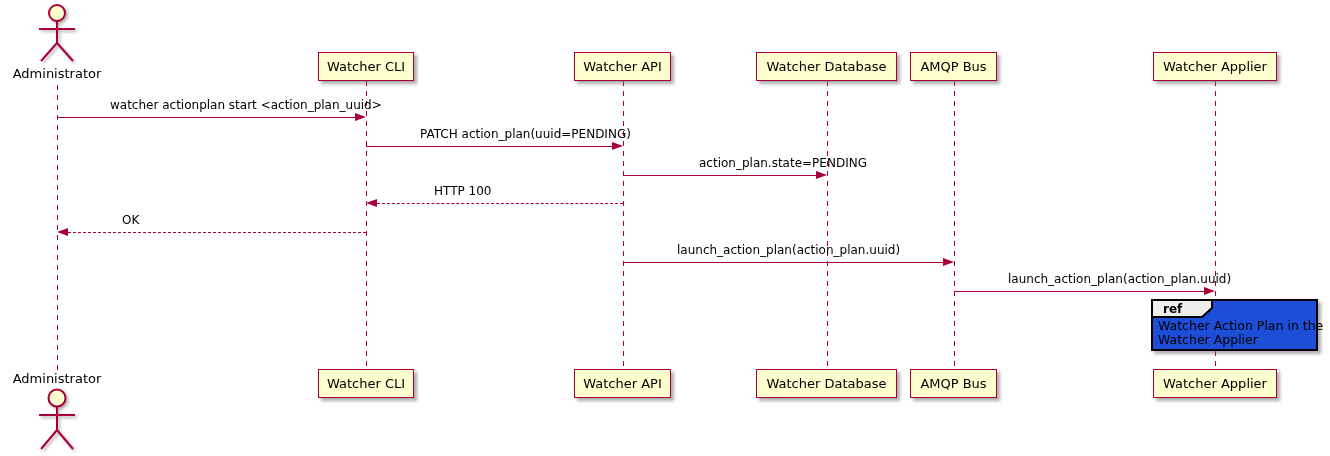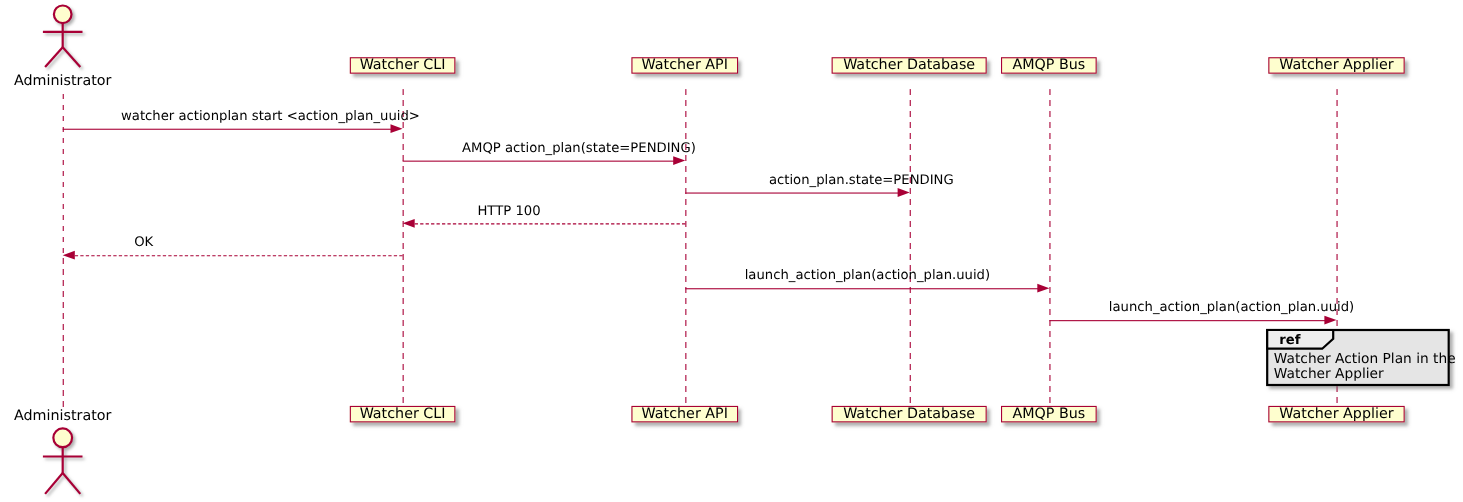--- a/index.html
+++ b/index.html
@@ -5,21 +5,21 @@
   html,body { margin:0; padding:0; background:#ffffff; }
   .diagram {
     position:relative; width:1330px; height:456px; background:#ffffff;
     font-family:"DejaVu Sans", sans-serif; color:#000; overflow:hidden;
   }
   .lifeline {
     position:absolute; width:1px;
     background:repeating-linear-gradient(to bottom,#A80036 0 5px,transparent 5px 10px);
   }
   .pbox {
-    position:absolute; height:15px; background:#FEFECE; border:1.5px solid #A80036;
+    position:absolute; height:29px; background:#FEFECE; border:1.5px solid #A80036;
     box-shadow:3px 3px 3px rgba(110,110,110,0.55);
     display:flex; align-items:center; justify-content:center;
     font-size:13px; box-sizing:border-box; white-space:nowrap;
   }
   .alabel {
     position:absolute; width:110px; text-align:center; font-size:13px; white-space:nowrap;
   }
   .actor-svg { position:absolute; filter:drop-shadow(2.5px 2.5px 1.5px rgba(110,110,110,0.55)); }
   .mline { position:absolute; height:0; border-top:1px solid #A80036; }
   .mline.dashed { border-top-style:dashed; }
@@ -29,21 +29,21 @@
     border-left:11px solid #A80036;
   }
   .ah-l {
     position:absolute; width:0; height:0;
     border-top:4px solid transparent; border-bottom:4px solid transparent;
     border-right:11px solid #A80036;
   }
   .mlabel { position:absolute; font-size:12px; white-space:nowrap; height:15px; line-height:15px;margin-left:47px; }
   .refbox {
     position:absolute; left:1151px; top:299px; width:167px; height:52px;
-    background:#e5e5e5; border:2px solid #000000; box-sizing:border-box;
+    background:#1d4ed8; border:2px solid #000000; box-sizing:border-box;
     box-shadow:3px 3px 3px rgba(110,110,110,0.55);
   }
   .ref-tab { position:absolute; left:-2px; top:-2px; }
   .ref-tab-text {
     position:absolute; left:10px; top:0px; font-weight:bold; font-size:12px; line-height:17px;
   }
   .ref-line { position:absolute; left:5px; font-size:12.5px; white-space:nowrap; }
 </style>
 </head>
 <body>
@@ -69,21 +69,21 @@
   <div class="pbox" style="left:318px; top:52px; width:96px;">Watcher CLI</div>
   <div class="pbox" style="left:574px; top:52px; width:97px;">Watcher API</div>
   <div class="pbox" style="left:756px; top:52px; width:141px;">Watcher Database</div>
   <div class="pbox" style="left:910px; top:52px; width:87px;">AMQP Bus</div>
   <div class="pbox" style="left:1153px;top:52px; width:124px;">Watcher Applier</div>
 
   <div class="mlabel" style="left:63px;top:98px;">watcher actionplan start &lt;action_plan_uuid&gt;</div>
   <div class="mline" style="left:57px;top:117px;width:302px;"></div>
   <div class="ah-r" style="left:355px;top:113px;"></div>
 
-  <div class="mlabel" style="left:373px;top:127px;">AMQP action_plan(state=PENDING)</div>
+  <div class="mlabel" style="left:373px;top:127px;">PATCH action_plan(uuid=PENDING)</div>
   <div class="mline" style="left:366px;top:146px;width:250px;"></div>
   <div class="ah-r" style="left:612px;top:142px;"></div>
 
   <div class="mlabel" style="left:652px;top:156px;">action_plan.state=PENDING</div>
   <div class="mline" style="left:623px;top:175px;width:197px;"></div>
   <div class="ah-r" style="left:816px;top:171px;"></div>
 
   <div class="mlabel" style="left:387px;top:184px;">HTTP 100</div>
   <div class="mline dashed" style="left:377px;top:203px;width:246px;"></div>
   <div class="ah-l" style="left:366px;top:199px;"></div>

